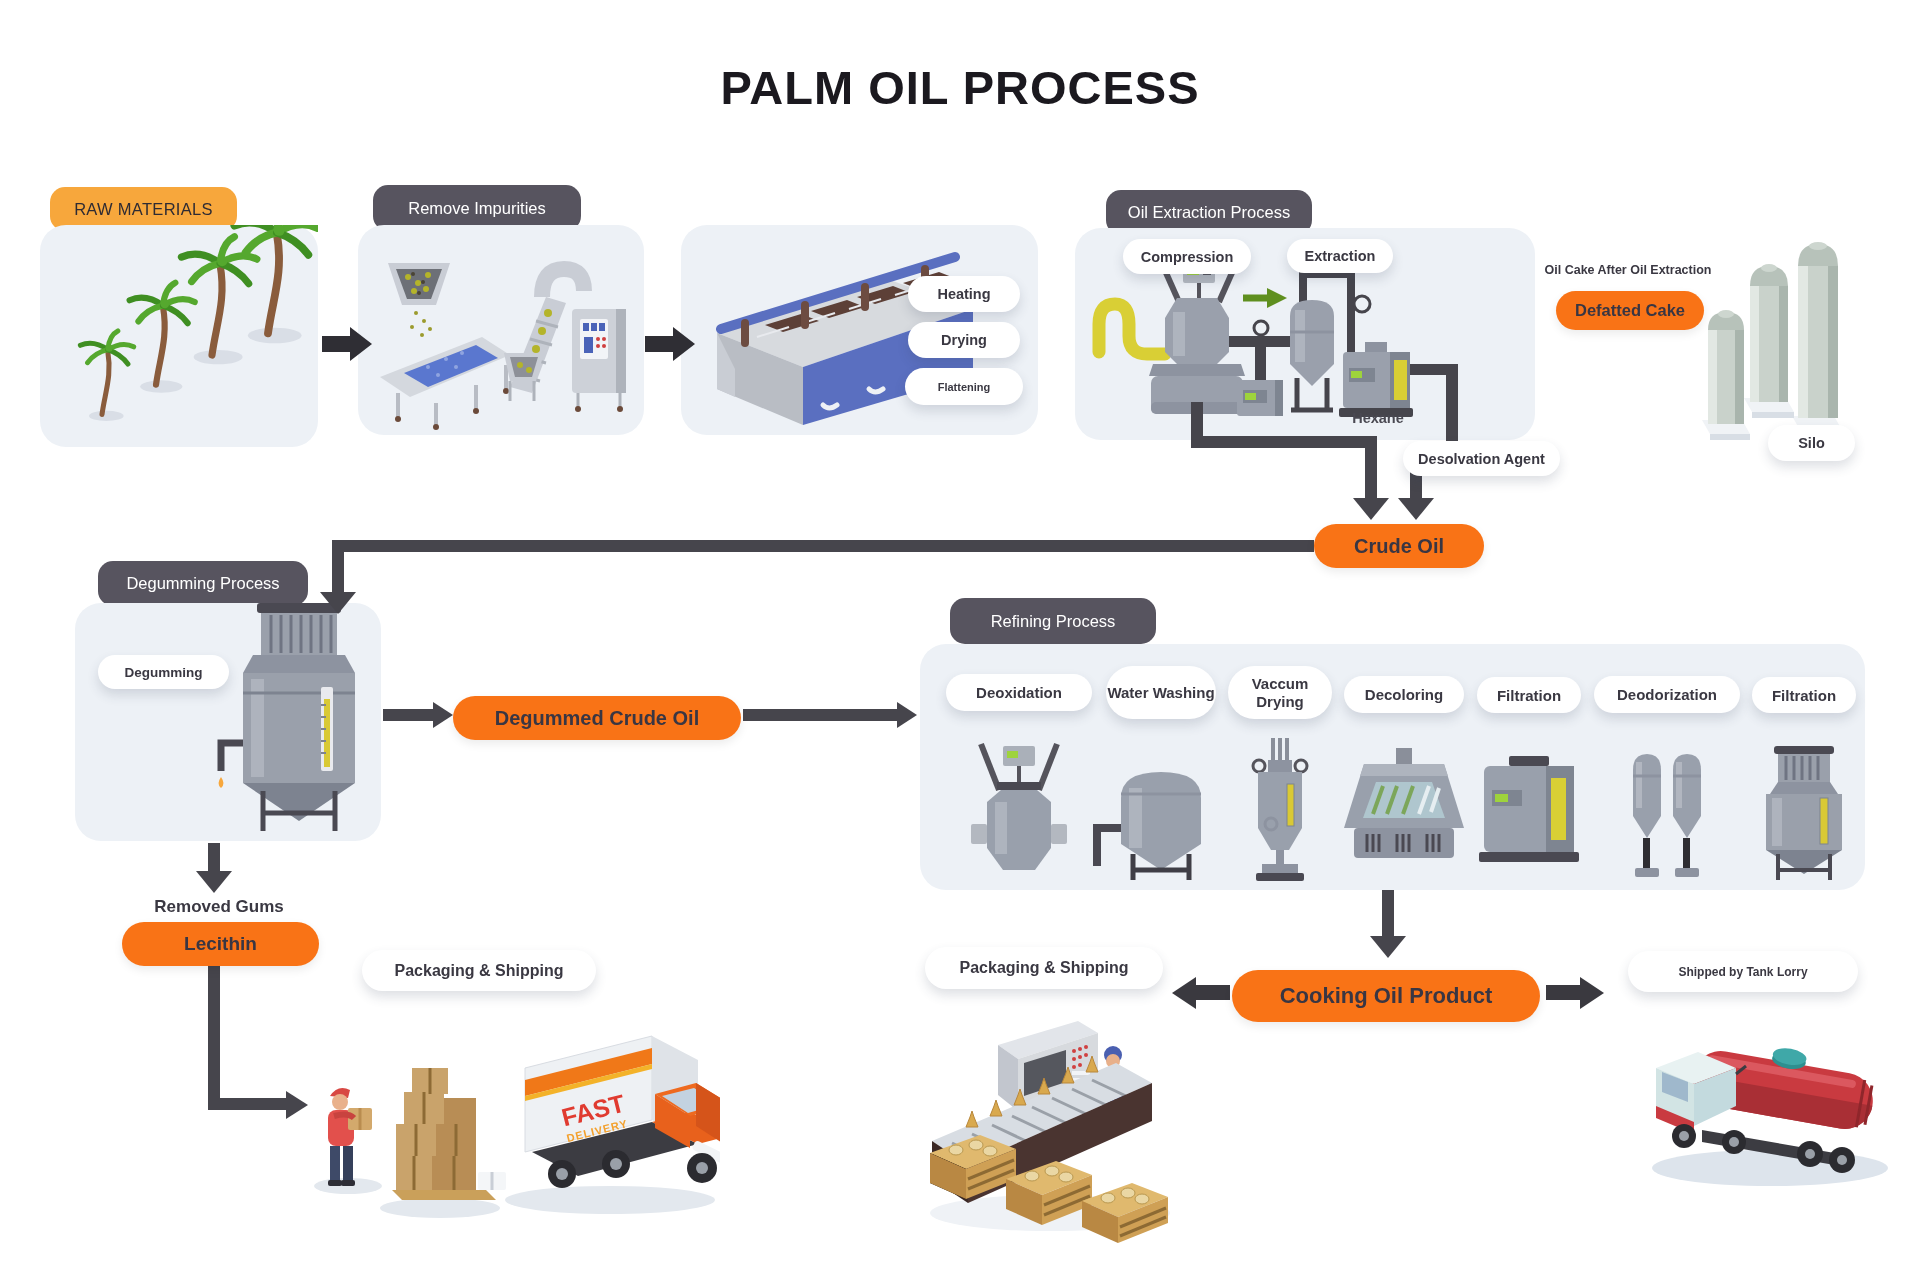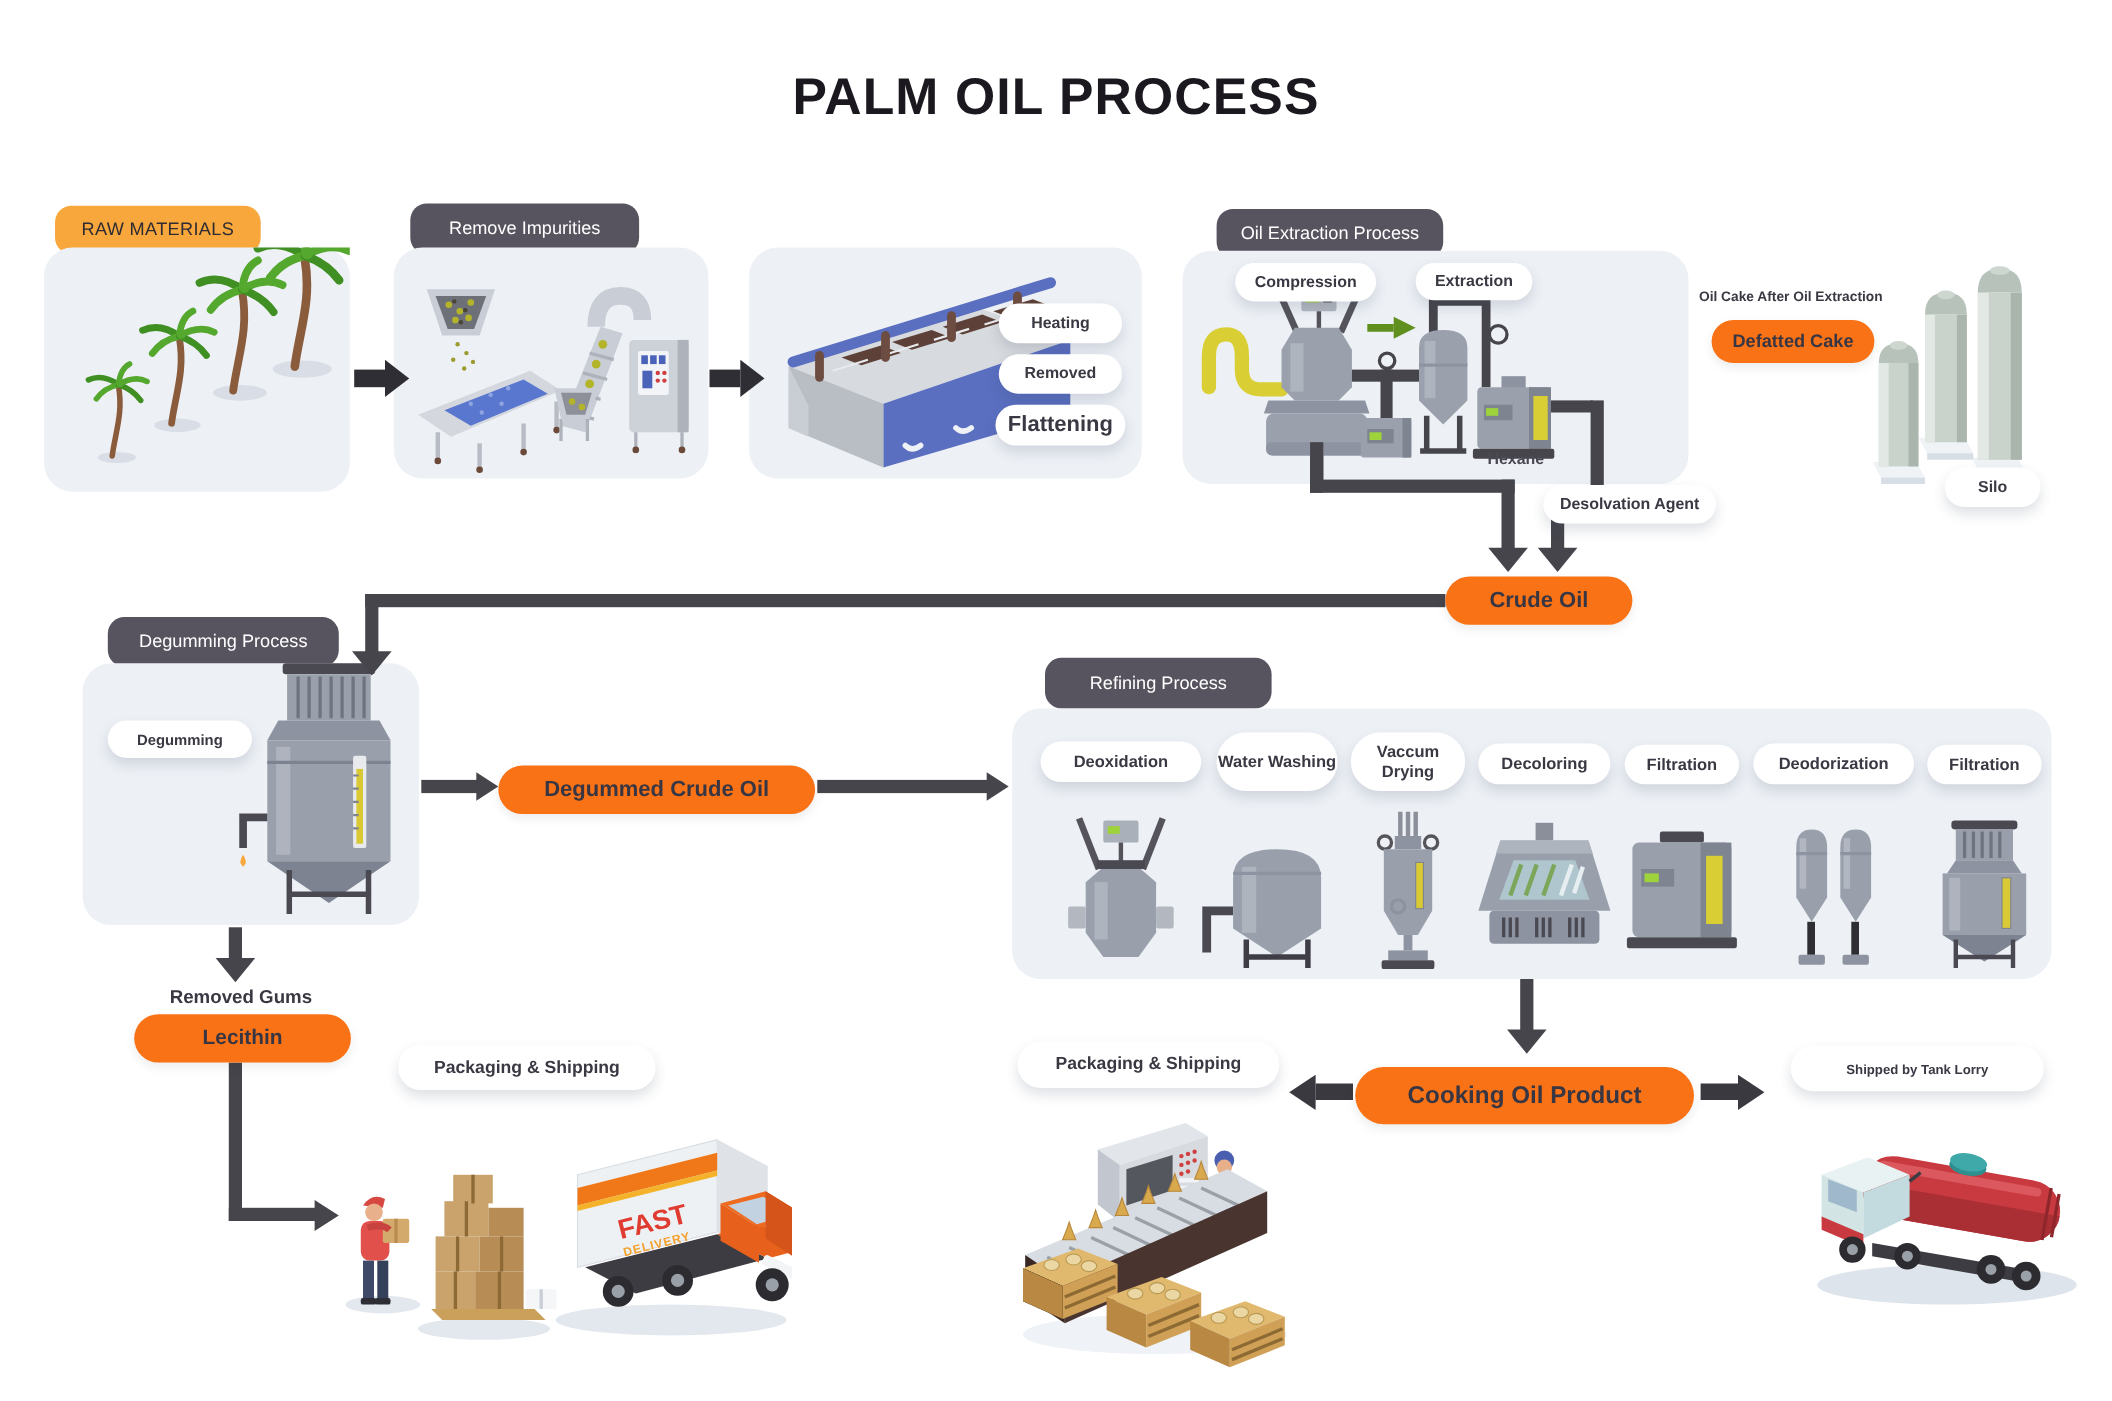--- a/index.html
+++ b/index.html
@@ -197,22 +197,22 @@
         <path d="M150 168 q-8 6 -14 0"></path>
           <path d="M196 152 q-8 6 -14 0"></path>
           <path d="M242 136 q-8 6 -14 0"></path>
           <path d="M268 112 q-8 6 -14 0"></path>
       </g>
       <polygon points="30,96 30,152 48,160 48,132" fill="#C9CDD4"></polygon>
     </svg>
 
   </div>
   <div class="pill" style="left:908px;top:276px;width:112px;height:36px;font-size:14.5px;">Heating</div>
-  <div class="pill" style="left:908px;top:322px;width:112px;height:36px;font-size:14.5px;">Removed</div>
-  <div class="pill" style="left:905px;top:368px;width:118px;height:37px;font-size:20px;">Flattening</div>
+  <div class="pill" style="left:908px;top:322px;width:112px;height:36px;font-size:14.5px;">Drying</div>
+  <div class="pill" style="left:905px;top:368px;width:118px;height:37px;font-size:11px;">Flattening</div>
 
   <div class="hdr" style="left:1106px;top:190px;width:206px;height:45px;text-align:right;">Oil Extraction Process</div>
   <div class="panel" style="left:1075px;top:228px;width:460px;height:212px;">
     <svg class="art" style="left:10px;top:12px;" width="440" height="200" viewBox="0 0 440 200">
       <path d="M14 112 V84 Q14 64 30 64 Q44 64 44 84 V96 Q44 114 62 114 H80" stroke="#D9CF35" stroke-width="13" fill="none" stroke-linecap="round"></path>
       <g stroke="#55545C" stroke-width="6">
           <line x1="78" y1="26" x2="94" y2="62"></line>
           <line x1="150" y1="26" x2="134" y2="62"></line>
         </g>
       <rect x="98" y="22" width="32" height="21" rx="2" fill="#B3B8C0"></rect>

